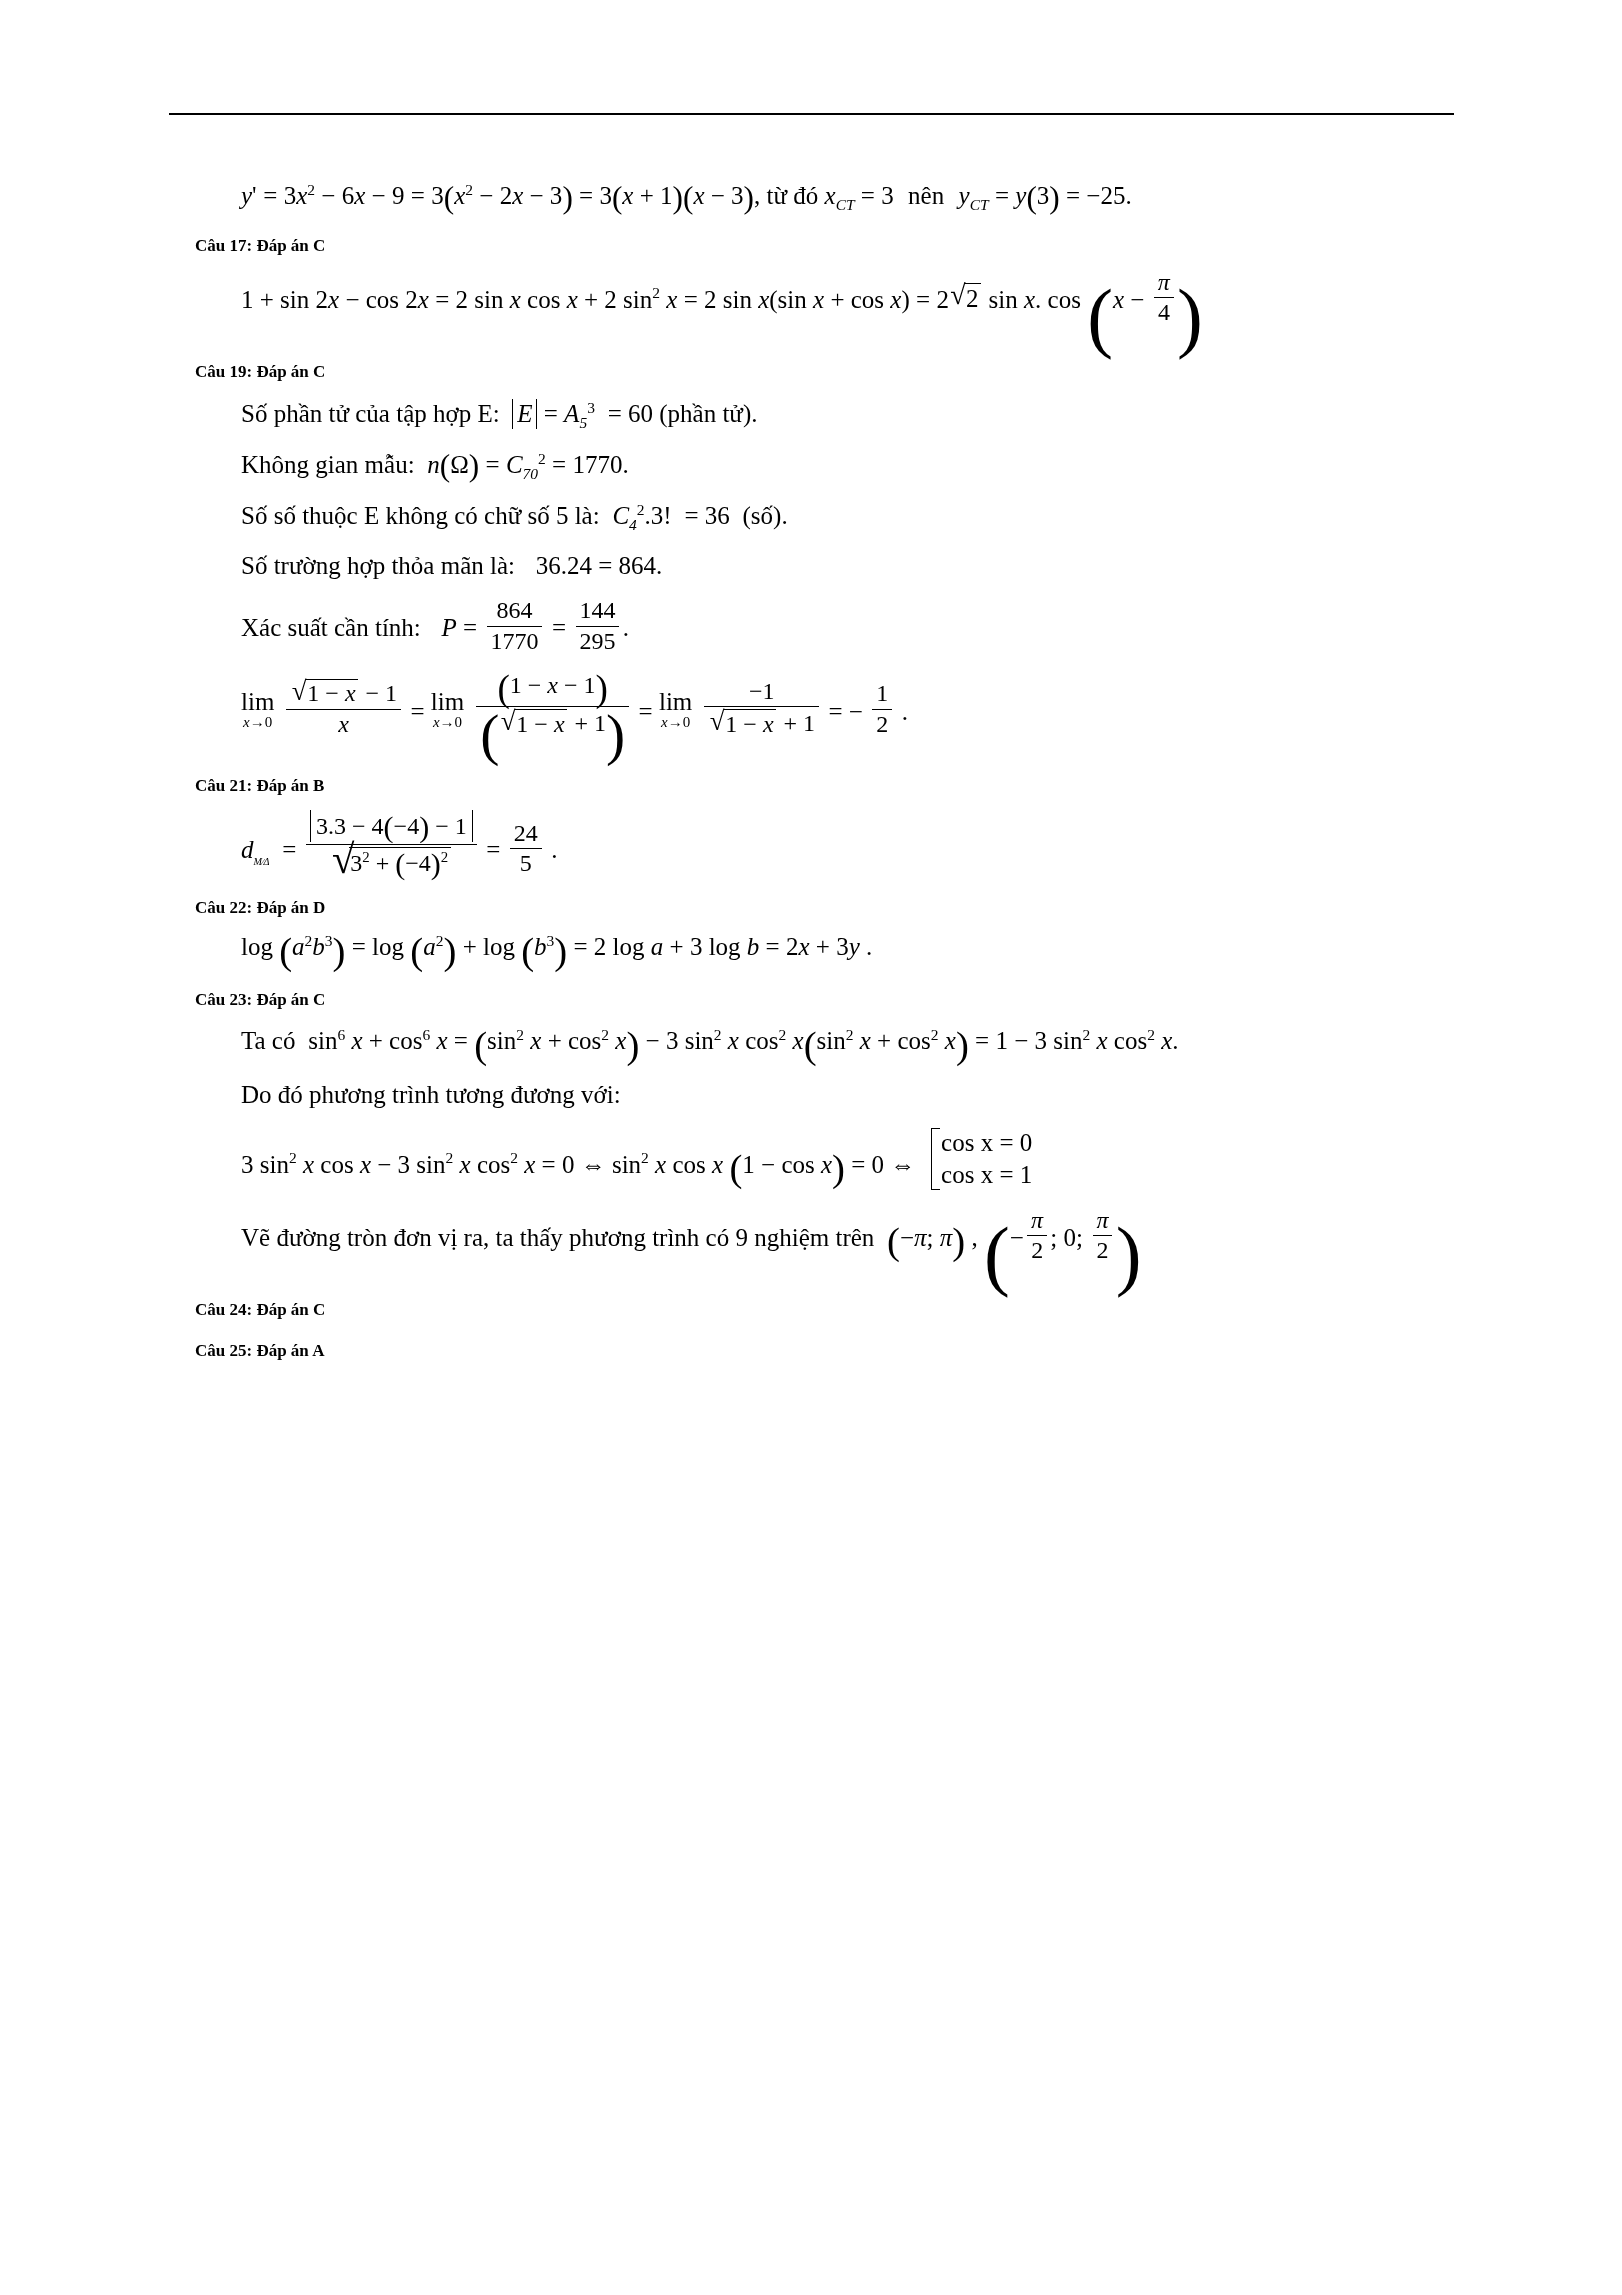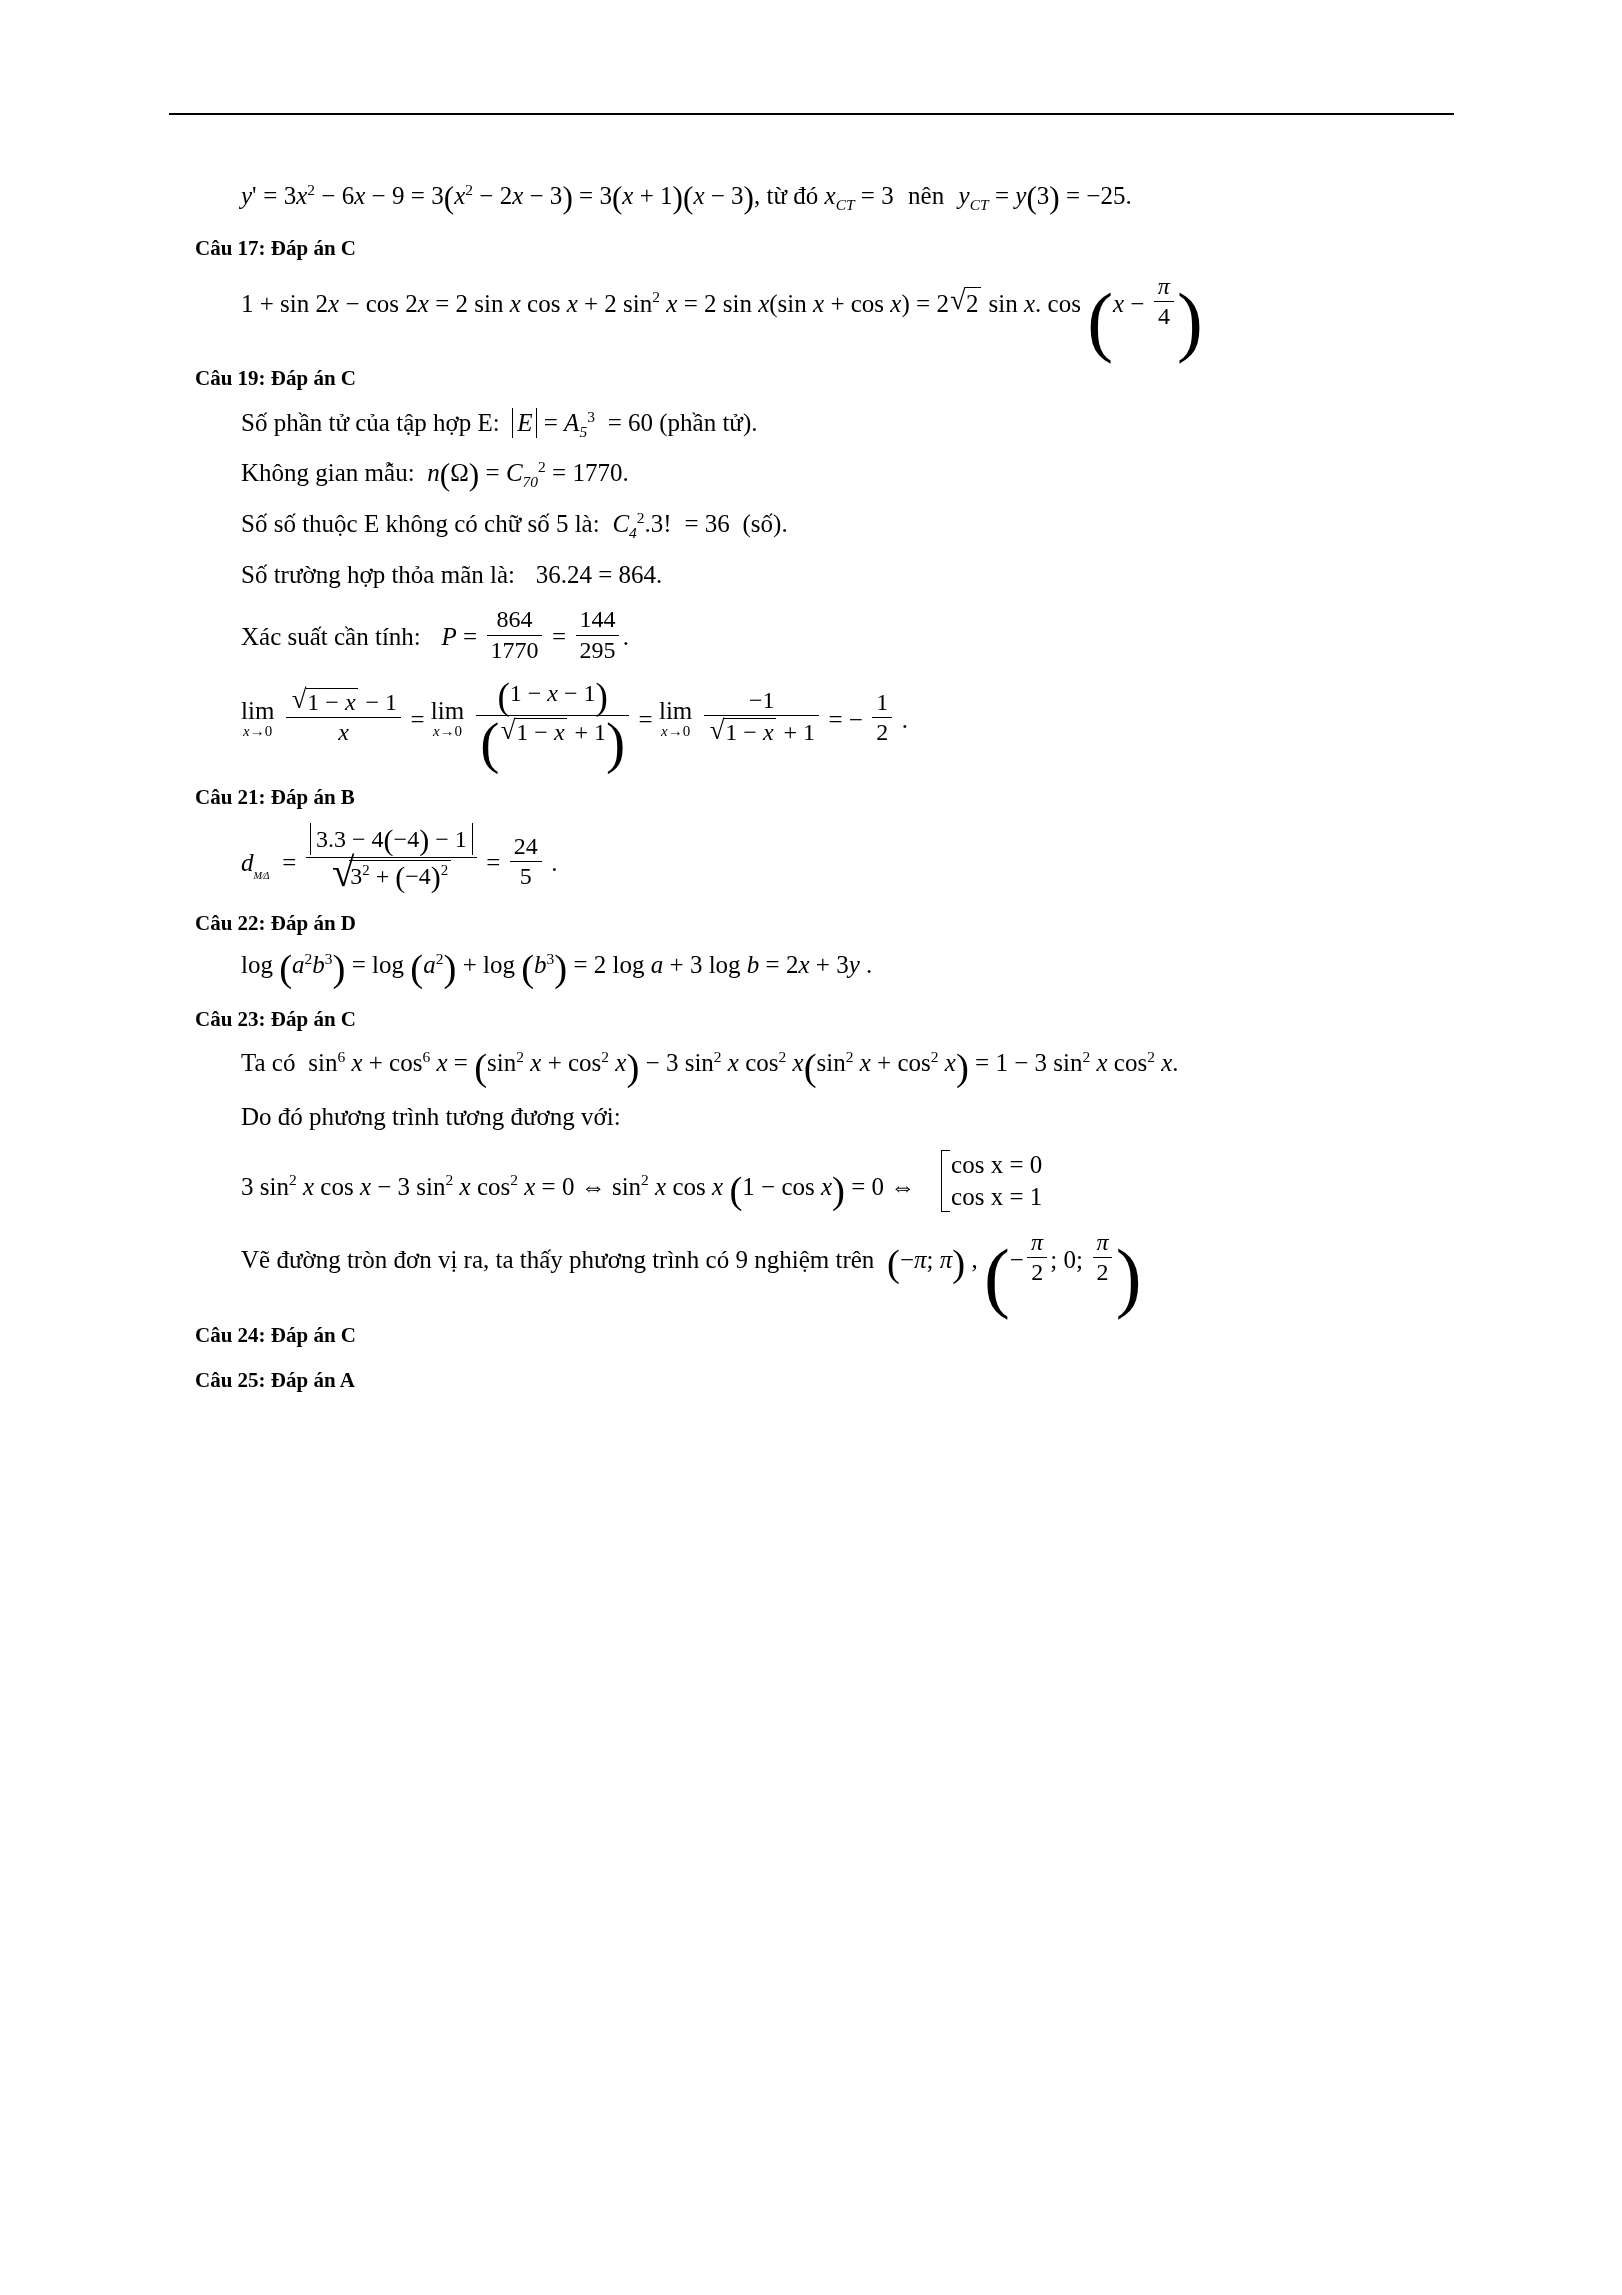--- a/index.html
+++ b/index.html
@@ -33,21 +33,21 @@
     position: absolute;
     left: 169px;
     top: 167px;
     width: 1302px;
   }
   .block {
     margin-bottom: 0;
   }
   .heading {
     font-weight: bold;
-    font-size: 21px;
+    font-size: 17px;
     line-height: 1.1;
     margin: 22px 0 6.5px 26px;
   }
   .heading .normal {
     font-weight: normal;
   }
   .mathline {
     font-size: 25px;
     line-height: 1.15;
     margin: 14.4px 0 14.4px 39px;
@@ -146,21 +146,21 @@
     vertical-align: -0.32em;
     margin-right: 2.6px;
   }
   .lim > .l1 { display: block; font-size: 1em; line-height: 1; font-style: normal; }
   .lim > .l2 { display: block; font-size: 0.6em; line-height: 1.1; }
   .cases {
     display: inline-block;
     vertical-align: -0.42em;
     position: relative;
     padding-left: 10.5px;
-    margin-left: 19px;
+    margin-left: 9px;
   }
   .cases::before {
     content: "";
     position: absolute;
     left: 0; top: 1.3px; bottom: 1.3px;
     width: 7.9px;
     border-left: 1.3px solid #000;
     border-top: 1.3px solid #000;
     border-bottom: 1.3px solid #000;
   }

